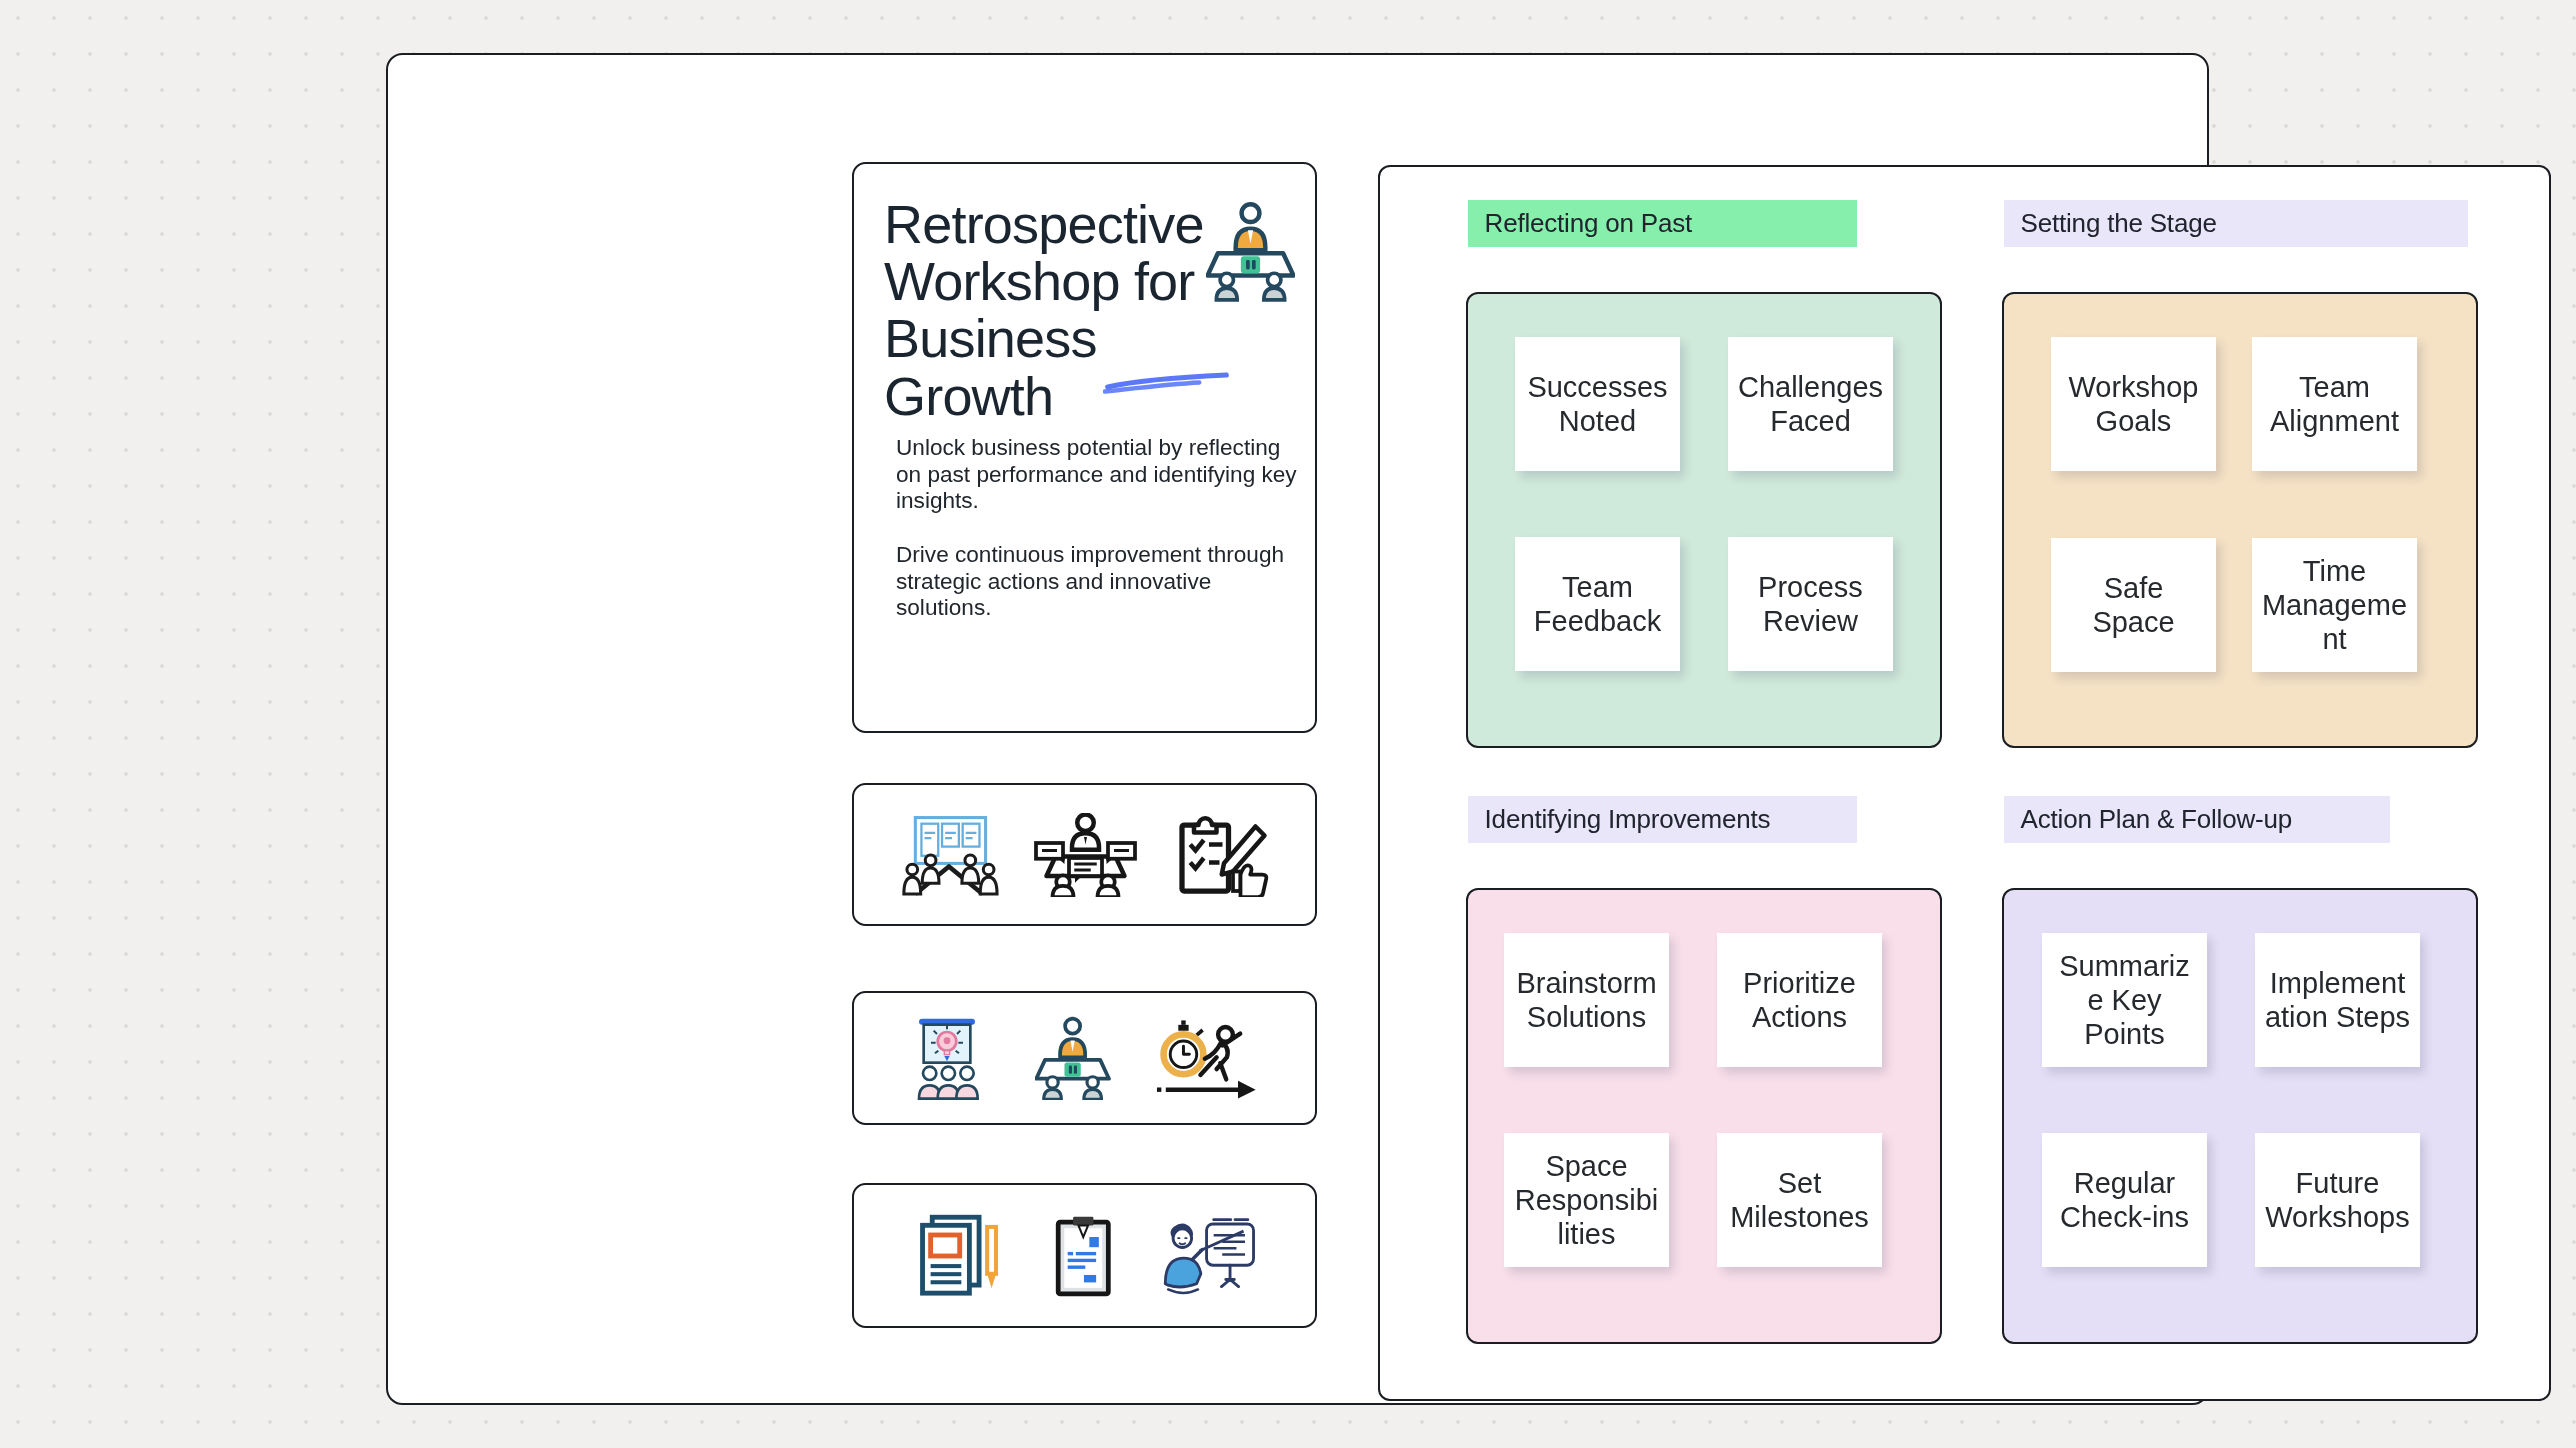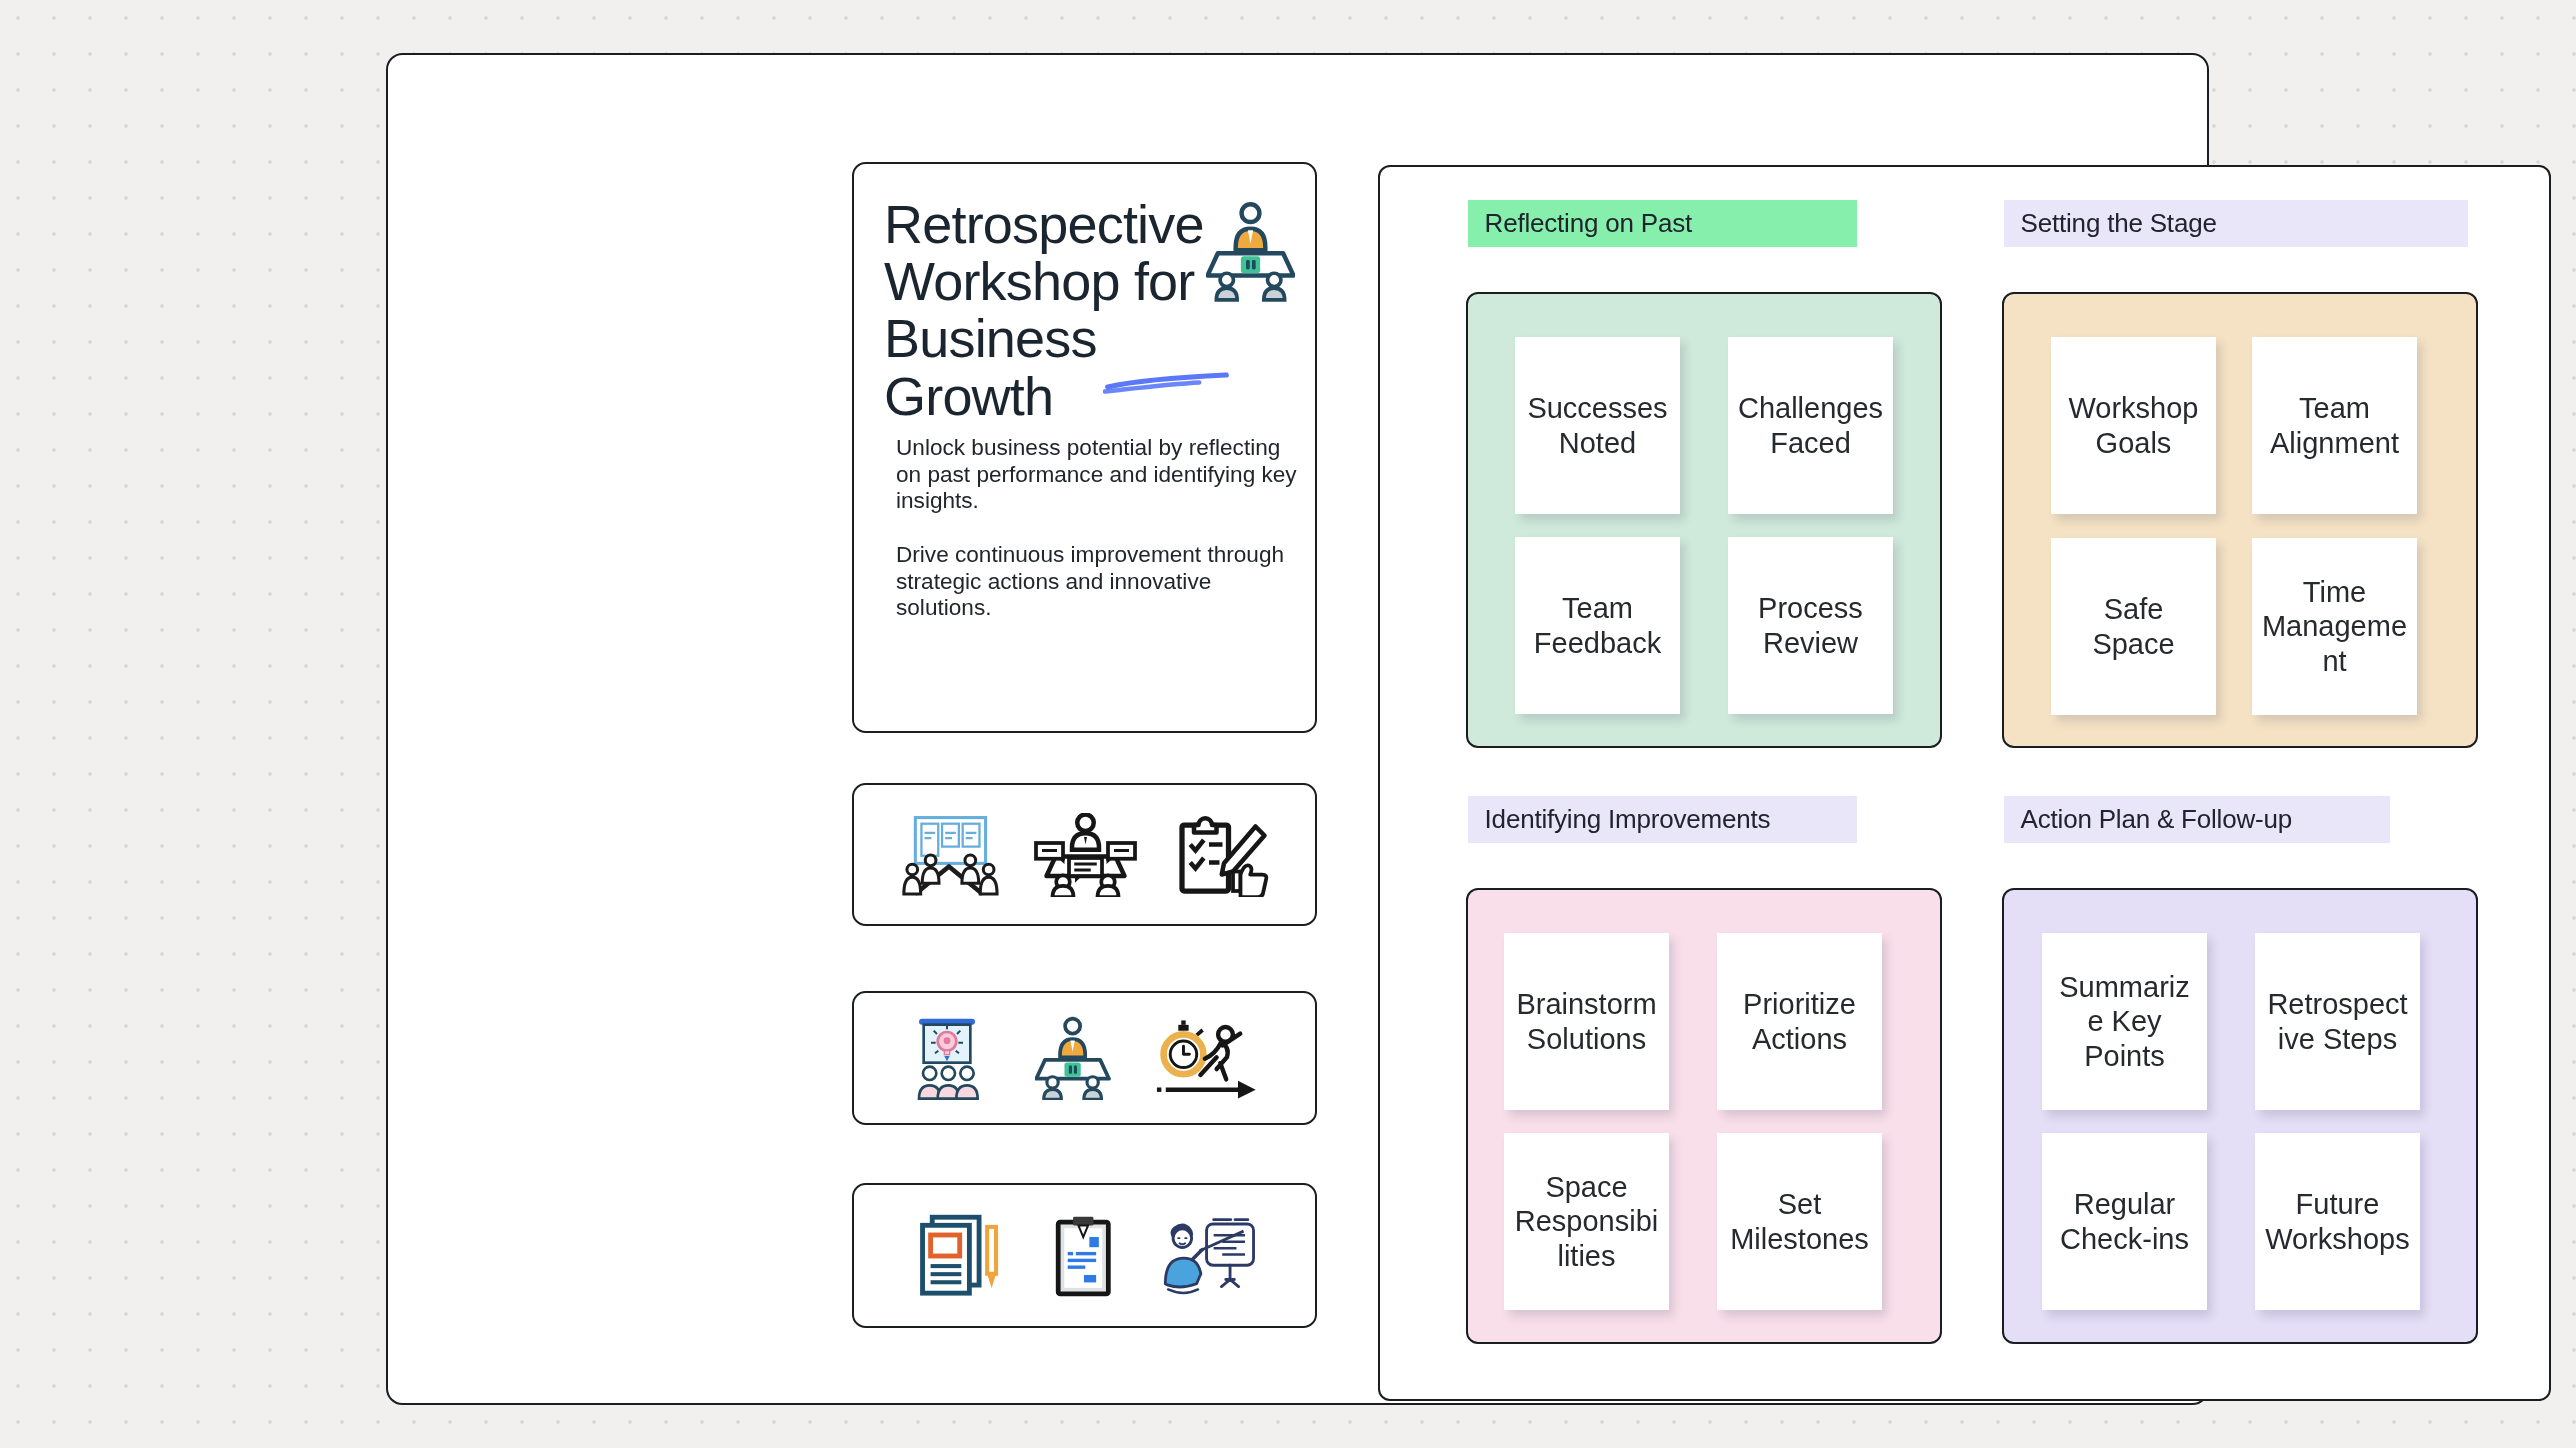--- a/index.html
+++ b/index.html
@@ -55,21 +55,21 @@
     border:2.3px solid #1a1d21;border-radius:12px;
     padding:43px 47px 47px 47px;
     display:grid;grid-template-columns:165px 165px;grid-template-rows:165px 165px;
     column-gap:48px;row-gap:35px;
   }
   #box-0{left:1078px;top:237px;}
   #box-1{left:1614px;top:237px;}
   #box-2{left:1078px;top:833px;}
   #box-3{left:1614px;top:833px;}
   .note{
-    width:165px;height:177px;background:#fff;
+    width:165px;height:134px;background:#fff;
     box-shadow:4.5px 6px 9px rgba(52,52,92,0.16);
     display:flex;align-items:center;justify-content:center;text-align:center;
     padding:7.5px 9.8px;box-sizing:border-box;
     font-size:29px;line-height:1.18;font-weight:500;color:#26292d;
     overflow-wrap:anywhere;word-break:break-word;
   }
 </style>
 </head>
 <body>
 
@@ -256,19 +256,19 @@
     <div class="note">Time Management</div>
   </div>
   <div class="color-box" id="box-2" style="background-color: rgb(249, 223, 233); padding-left: 36px;">
     <div class="note">Brainstorm Solutions</div>
     <div class="note">Prioritize Actions</div>
     <div class="note">Space Responsibilities</div>
     <div class="note">Set Milestones</div>
   </div>
   <div class="color-box" id="box-3" style="background-color: rgb(228, 222, 246); padding-left: 38px;">
     <div class="note">Summarize Key Points</div>
-    <div class="note">Retrospective Steps</div>
+    <div class="note">Implementation Steps</div>
     <div class="note">Regular Check-ins</div>
     <div class="note">Future Workshops</div>
   </div>
 
 </div>
 
 
 </body></html>

